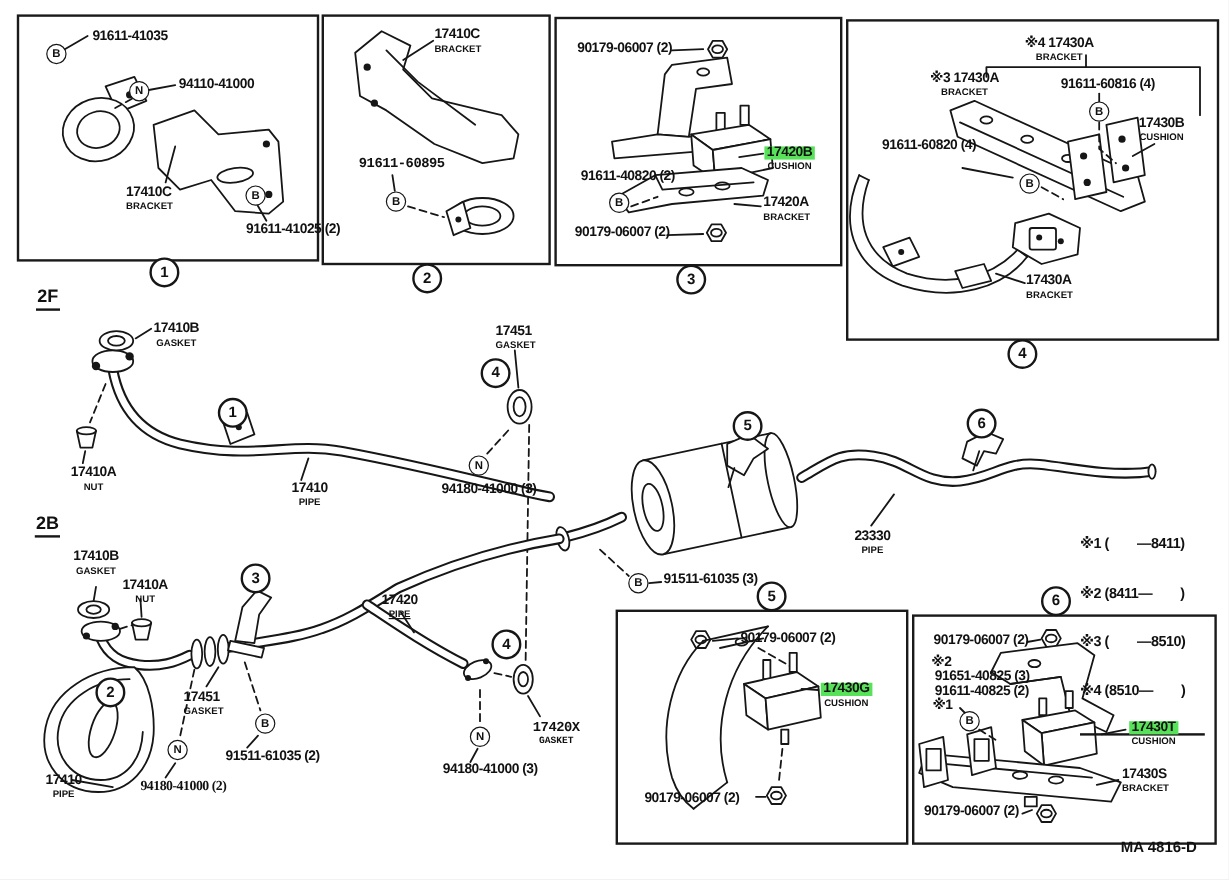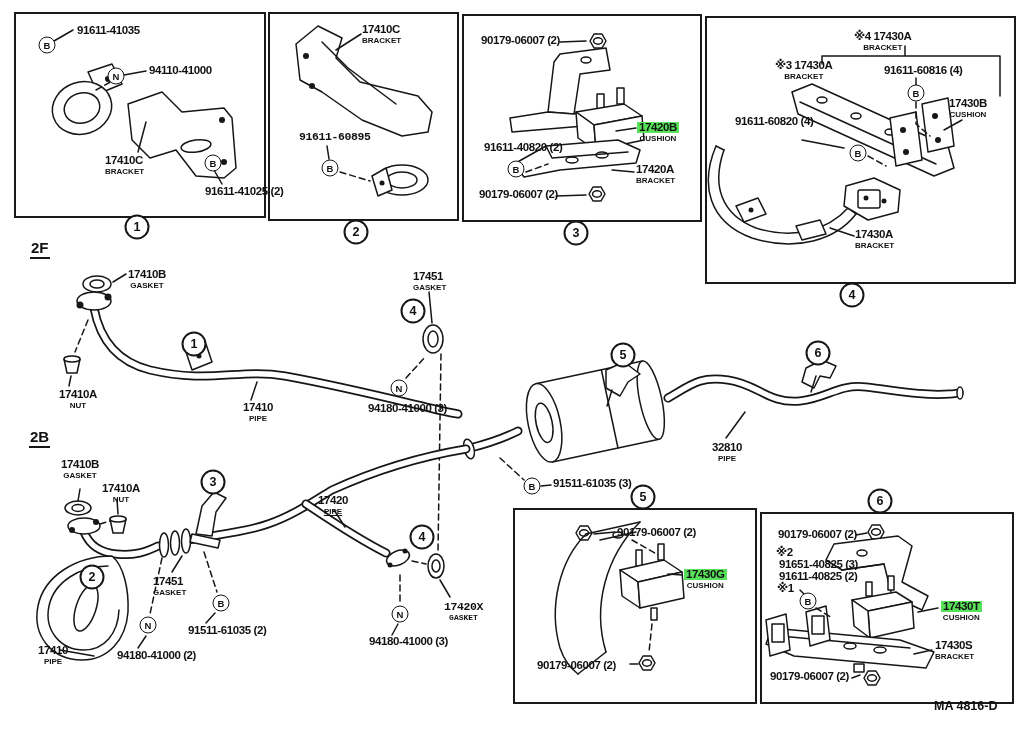--- a/index.html
+++ b/index.html
@@ -271,20 +271,26 @@
   <div class="box" style="left:14px;top:12px;width:248px;height:202px;"></div>
   <div class="box" style="left:268px;top:12px;width:187px;height:205px;"></div>
   <div class="box" style="left:462px;top:14px;width:236px;height:204px;"></div>
   <div class="box" style="left:705px;top:16px;width:307px;height:264px;"></div>
   <div class="box" style="left:513px;top:508px;width:240px;height:192px;"></div>
   <div class="box" style="left:760px;top:512px;width:250px;height:188px;"></div>
 
   <div class="section-label" style="left:30px;top:239px;">2F</div>
   <div class="section-label" style="left:29px;top:428px;">2B</div>
 
+  <div class="version-key">
+    <div>※1 (        —8411)</div>
+    <div>※2 (8411—        )</div>
+    <div>※3 (        —8510)</div>
+    <div>※4 (8510—        )</div>
+  </div>
 
   <div class="doc-code">MA 4816-D</div>
 
   <div id="labels-layer">
       <div class="plabel" style="left: 77px; top: 25px;"><span class="pnum">91611-41035</span></div>
       <div class="plabel" style="left: 149px; top: 65px; text-align: center;"><span class="pnum">94110-41000</span></div>
       <div class="plabel" style="left: 105px; top: 155px;"><span class="pnum">17410C</span><div class="psub">BRACKET</div></div>
       <div class="plabel" style="left: 177px; top: 186px; margin-left: 28px;"><span class="pnum">91611-41025 (2)</span></div>
       <div class="plabel" style="left: 362px; top: 24px;"><span class="pnum">17410C</span><div class="psub">BRACKET</div></div>
       <div class="plabel" style="left: 299px; top: 131px; font-family: Liberation Mono, monospace;"><span class="pnum">91611-60895</span></div>
@@ -297,27 +303,27 @@
       <div class="plabel" style="left: 775px; top: 60px;"><span class="pnum">※3 17430A</span><div class="psub">BRACKET</div></div>
       <div class="plabel" style="left: 884px; top: 65px;"><span class="pnum">91611-60816 (4)</span></div>
       <div class="plabel" style="left: 949px; top: 98px;"><span class="pnum">17430B</span><div class="psub">CUSHION</div></div>
       <div class="plabel" style="left: 735px; top: 116px;"><span class="pnum">91611-60820 (4)</span></div>
       <div class="plabel" style="left: 855px; top: 229px;"><span class="pnum">17430A</span><div class="psub">BRACKET</div></div>
       <div class="plabel" style="left: 128px; top: 269px;"><span class="pnum">17410B</span><div class="psub">GASKET</div></div>
       <div class="plabel" style="left: 59px; top: 389px;"><span class="pnum">17410A</span><div class="psub">NUT</div></div>
       <div class="plabel" style="left: 243px; top: 402px;"><span class="pnum">17410</span><div class="psub">PIPE</div></div>
       <div class="plabel" style="left: 413px; top: 271px;"><span class="pnum">17451</span><div class="psub">GASKET</div></div>
       <div class="plabel" style="left: 368px; top: 403px;"><span class="pnum">94180-41000 (3)</span></div>
-      <div class="plabel" style="left: 712px; top: 442px;"><span class="pnum">32810</span><div class="psub">PIPE</div></div>
+      <div class="plabel" style="left: 712px; top: 442px;"><span class="pnum">23330</span><div class="psub">PIPE</div></div>
       <div class="plabel" style="left: 553px; top: 478px;"><span class="pnum">91511-61035 (3)</span></div>
       <div class="plabel" style="left: 61px; top: 459px;"><span class="pnum">17410B</span><div class="psub">GASKET</div></div>
       <div class="plabel" style="left: 102px; top: 483px;"><span class="pnum">17410A</span><div class="psub">NUT</div></div>
       <div class="plabel" style="left: 153px; top: 576px;"><span class="pnum">17451</span><div class="psub">GASKET</div></div>
       <div class="plabel" style="left: 188px; top: 625px;"><span class="pnum">91511-61035 (2)</span></div>
-      <div class="plabel" style="left: 117px; top: 650px;"><span class="pnum">94180-41000 (2)</span></div>
+      <div class="plabel" style="left: 117px; top: 650px; font-family: Liberation Serif, serif;"><span class="pnum">94180-41000 (2)</span></div>
       <div class="plabel" style="left: 38px; top: 645px;"><span class="pnum">17410</span><div class="psub">PIPE</div></div>
       <div class="plabel" style="left: 318px; top: 495px; text-decoration: underline;"><span class="pnum">17420</span><div class="psub">PIPE</div></div>
       <div class="plabel" style="left: 444px; top: 601px; font-family: Liberation Mono, monospace;"><span class="pnum">17420X</span><div class="psub">GASKET</div></div>
       <div class="plabel" style="left: 369px; top: 636px;"><span class="pnum">94180-41000 (3)</span></div>
       <div class="plabel" style="left: 617px; top: 527px;"><span class="pnum">90179-06007 (2)</span></div>
       <div class="plabel" style="left: 684px; top: 569px;"><span class="pnum hl">17430G</span><div class="psub">CUSHION</div></div>
       <div class="plabel" style="left: 537px; top: 660px;"><span class="pnum">90179-06007 (2)</span></div>
       <div class="plabel" style="left: 778px; top: 529px;"><span class="pnum">90179-06007 (2)</span></div>
       <div class="plabel" style="left: 776px; top: 547px;"><span class="pnum">※2</span></div>
       <div class="plabel" style="left: 779px; top: 559px;"><span class="pnum">91651-40825 (3)</span></div>

